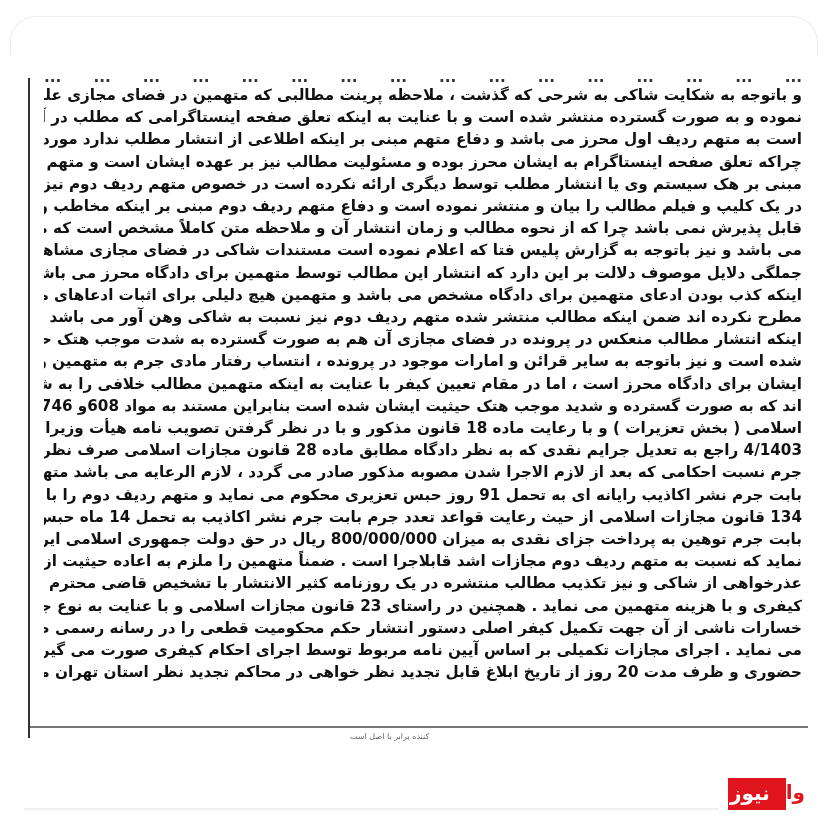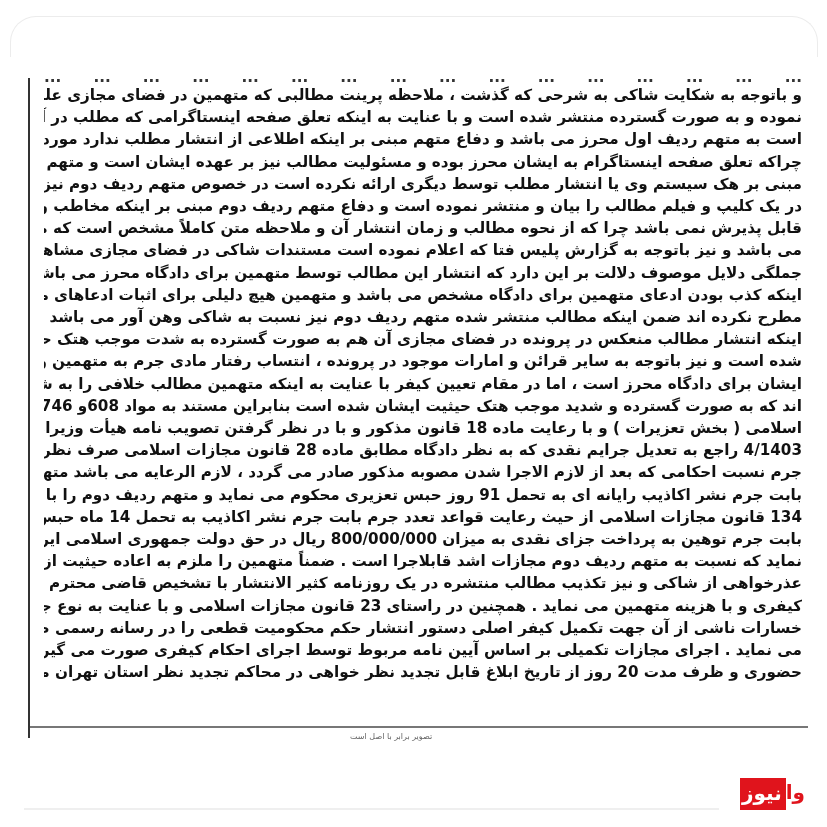--- a/index.html
+++ b/index.html
@@ -97,21 +97,21 @@
       line-height: 32px;
       letter-spacing: -1px;
     }
     .logo-box {
       background: #e0141c;
       color: #ffffff;
       font-family: "DejaVu Sans", sans-serif;
       font-weight: bold;
       font-size: 20px;
       line-height: 26px;
-      padding: 2px 4px 4px 2px;
+      padding: 2px 16px 4px 2px;
       margin-top: 4px;
     }
     .bottom-rule {
       position: absolute;
       left: 24px;
       right: 108px;
       top: 808px;
       height: 2px;
       background: #efefef;
     }
@@ -148,20 +148,20 @@
     <span class="line">نماید که نسبت به متهم ردیف دوم مجازات اشد قابلاجرا است . ضمناً متهمین را ملزم به اعاده حیثیت از شاکی از طریق</span>
     <span class="line">عذرخواهی از شاکی و نیز تکذیب مطالب منتشره در یک روزنامه کثیر الانتشار با تشخیص قاضی محترم اجرای احکام</span>
     <span class="line">کیفری و با هزینه متهمین می نماید . همچنین در راستای 23 قانون مجازات اسلامی و با عنایت به نوع جرم ارتکابی و</span>
     <span class="line">خسارات ناشی از آن جهت تکمیل کیفر اصلی دستور انتشار حکم محکومیت قطعی را در رسانه رسمی صادر و اعلام</span>
     <span class="line">می نماید . اجرای مجازات تکمیلی بر اساس آیین نامه مربوط توسط اجرای احکام کیفری صورت می گیرد . رای صادره</span>
     <span class="line last">حضوری و ظرف مدت 20 روز از تاریخ ابلاغ قابل تجدید نظر خواهی در محاکم تجدید نظر استان تهران می باشد .</span>
   </div>
 </div>
 <div class="left-rule-tail"></div>
 
-<div class="footer-note">تصویر برابر با اصل است</div>
+<div class="footer-note">کننده برابر با اصل است</div>
 
 <div class="logo">
   <span class="logo-red">وا</span>
   <span class="logo-box">نیوز</span>
 </div>
 
 <div class="bottom-rule"></div>
 
 </body></html>

